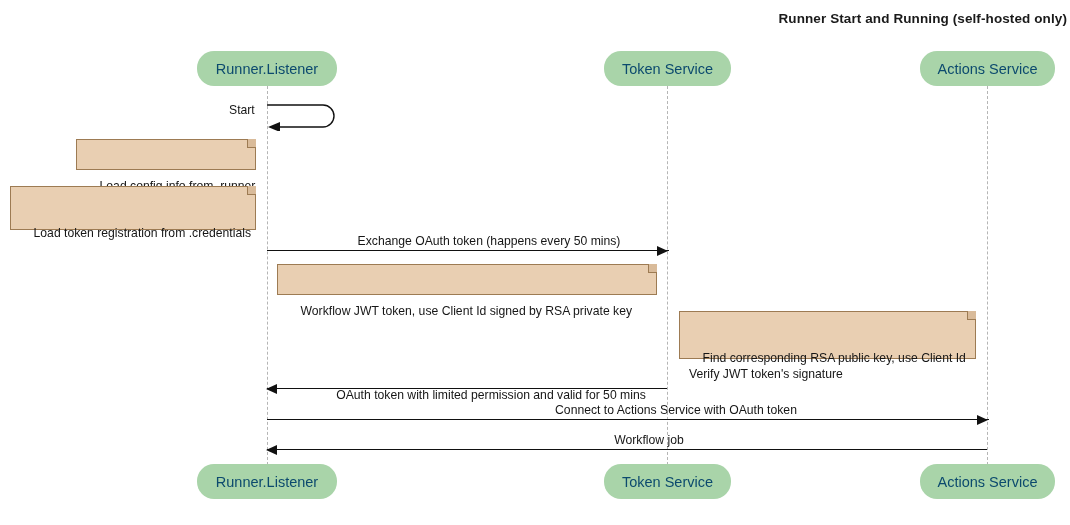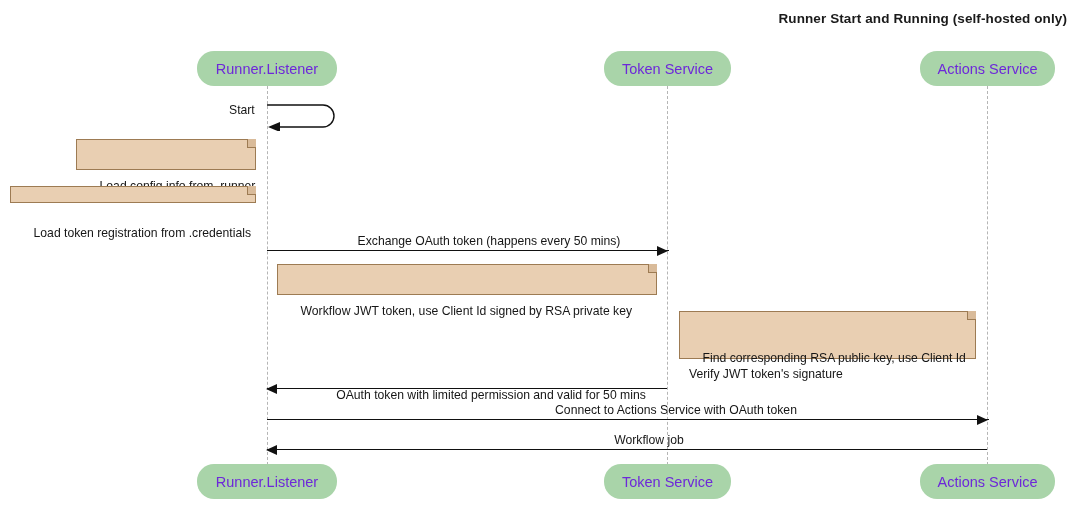--- a/index.html
+++ b/index.html
@@ -31,21 +31,21 @@
     width:0;
     border-left:1px dashed #b5b5b5;
   }
 
   
   .participant{
     position:absolute;
     height:35px;
     border-radius:17px;
     background:#a9d4a9;
-    color:#6d28d9;
+    color:#0c4a6e;
     display:flex;
     align-items:center;
     justify-content:center;
     font-size:14.5px;
     white-space:nowrap;
     box-sizing:border-box;
   }
 
   
   .note{
@@ -134,21 +134,21 @@
       <path d="M1,4 L57,4 A11,11 0 0 1 57,26 L14,26" fill="none" stroke="#111111" stroke-width="1.4"></path>
       <polygon points="14,21 2,26 14,31" fill="#111111"></polygon>
     </svg>
   </div>
 
   <div class="note" style="left:76px;top:139px;width:180px;height:31px;">
     <span class="fold"></span>
     <span>Load config info from .runner</span>
   </div>
 
-  <div class="note" style="left:10px;top:186px;width:246px;height:17px;">
+  <div class="note" style="left:10px;top:186px;width:246px;height:44px;">
     <span class="fold"></span>
     <span>Load token registration from .credentials</span>
   </div>
 
   <div class="msg-line" style="left:267px;top:250px;width:402px;"></div>
   <div class="arrow-head right" style="left:657px;top:245.5px;"></div>
   <div class="msg-label center" style="left:467px;top:234px;">Exchange OAuth token (happens every 50 mins)</div>
 
   <div class="note" style="left:277px;top:264px;width:380px;height:31px;">
     <span class="fold"></span>

